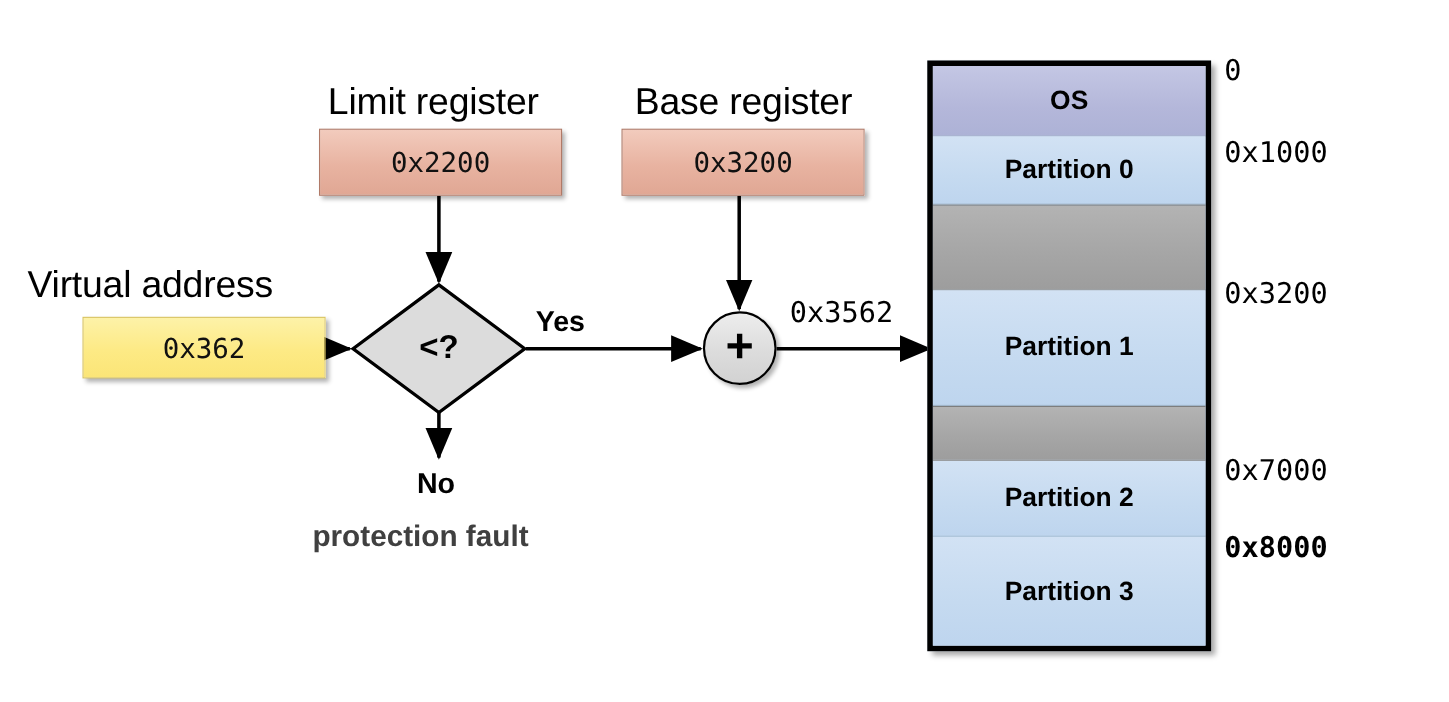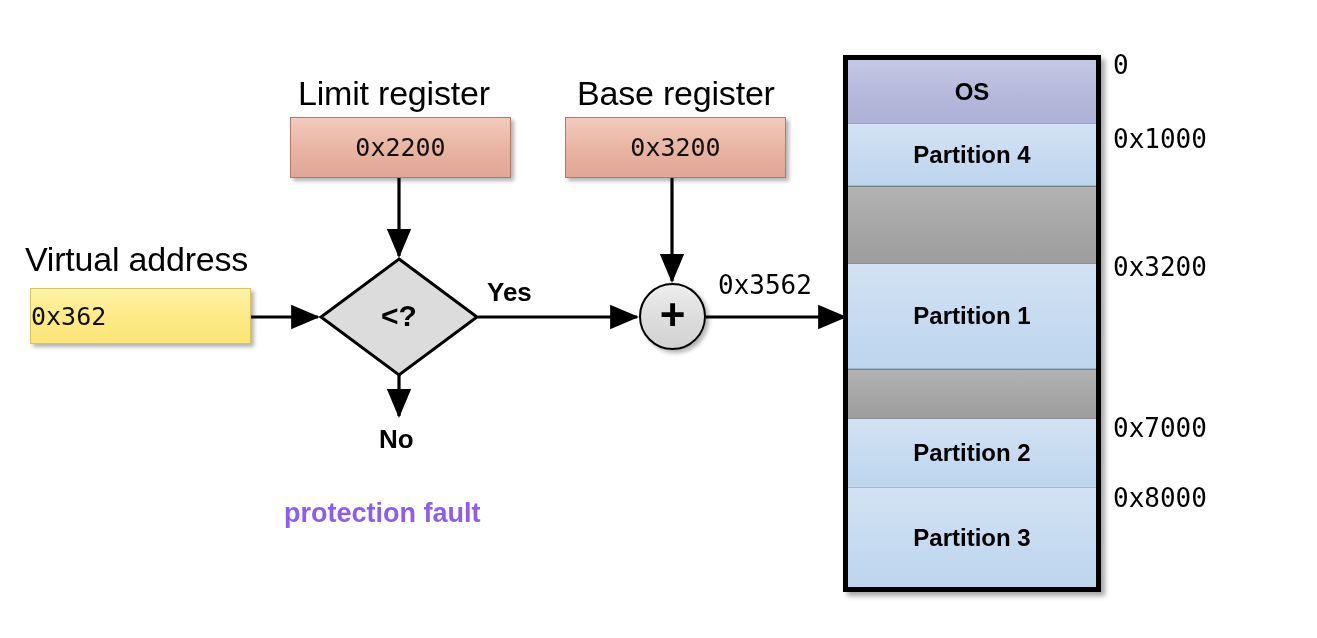--- a/index.html
+++ b/index.html
@@ -74,21 +74,22 @@
     justify-content: center;
   }
   .vaddr-box {
     position: absolute;
     box-sizing: border-box;
     border: 1px solid #d9c35c;
     background: linear-gradient(to bottom, #fdf2a8 0%, #fdea85 55%, #fbe577 100%);
     box-shadow: 3px 3px 4px rgba(0,0,0,0.30);
     display: flex;
     align-items: center;
-    justify-content: flex-start;
+    justify-content: center;
+    margin-left: 45px;
   }
 
   
   .diamond-wrap {
     position: absolute;
   }
   .diamond-text {
     position: absolute;
     font-family: "Liberation Sans", sans-serif;
     font-weight: bold;
@@ -195,47 +196,47 @@
 
   <div class="diamond-wrap" style="left:318px; top:256px; width:162px; height:122px;">
     <svg width="162" height="122" viewBox="0 0 162 122" xmlns="http://www.w3.org/2000/svg">
       <polygon points="81,3 159,61 81,119 3,61" fill="#dcdcdc" stroke="#000000" stroke-width="3"></polygon>
     </svg>
     <div class="diamond-text" style="top:43px;">&lt;?</div>
   </div>
 
   <div class="flow-label" style="left:487px; top:263px;margin-top:14px;">Yes</div>
   <div class="flow-label" style="left:379px; top:424px;">No</div>
-  <div class="fault-label" style="left:284px; top:498px; color:#8b5cf6;">protection fault</div>
+  <div class="fault-label" style="left:284px; top:472px; color:#404040;">protection fault</div>
 
   <div class="adder" style="left:639px; top:283px; width:67px; height:67px;">
     <span style="margin-top:-4px;">+</span>
   </div>
   <div class="addr-label" style="left:718px; top:270px;">0x3562</div>
 
   <div class="mem-frame" style="left:843px; top:55px; width:258px; height:537px;">
 
     <div class="mem-band band-os" style="top:0px; height:64px;">OS</div>
 
-    <div class="mem-band band-part" style="top:64px; height:62px;">Partition 4</div>
+    <div class="mem-band band-part" style="top:64px; height:62px;">Partition 0</div>
 
     <div class="mem-band band-gap" style="top:126px; height:78px;"></div>
 
     <div class="mem-band band-part" style="top:204px; height:105px;">Partition 1</div>
 
     <div class="mem-band band-gap" style="top:309px; height:50px;"></div>
 
     <div class="mem-band band-part" style="top:359px; height:69px;text-align:right;">Partition 2</div>
 
     <div class="mem-band band-part" style="top:428px; height:99px; border-bottom:none;">Partition 3</div>
   </div>
 
   <div class="addr-label" style="left:1113px; top:50px;">0</div>
 
   <div class="addr-label" style="left:1113px; top:124px;">0x1000</div>
 
   <div class="addr-label" style="left:1113px; top:252px;">0x3200</div>
 
   <div class="addr-label" style="left:1113px; top:413px;">0x7000</div>
 
-  <div class="addr-label" style="left:1113px; top:483px;">0x8000</div>
+  <div class="addr-label" style="left:1113px; top:483px;font-weight:bold;">0x8000</div>
 
 </div>
 
 </body></html>

